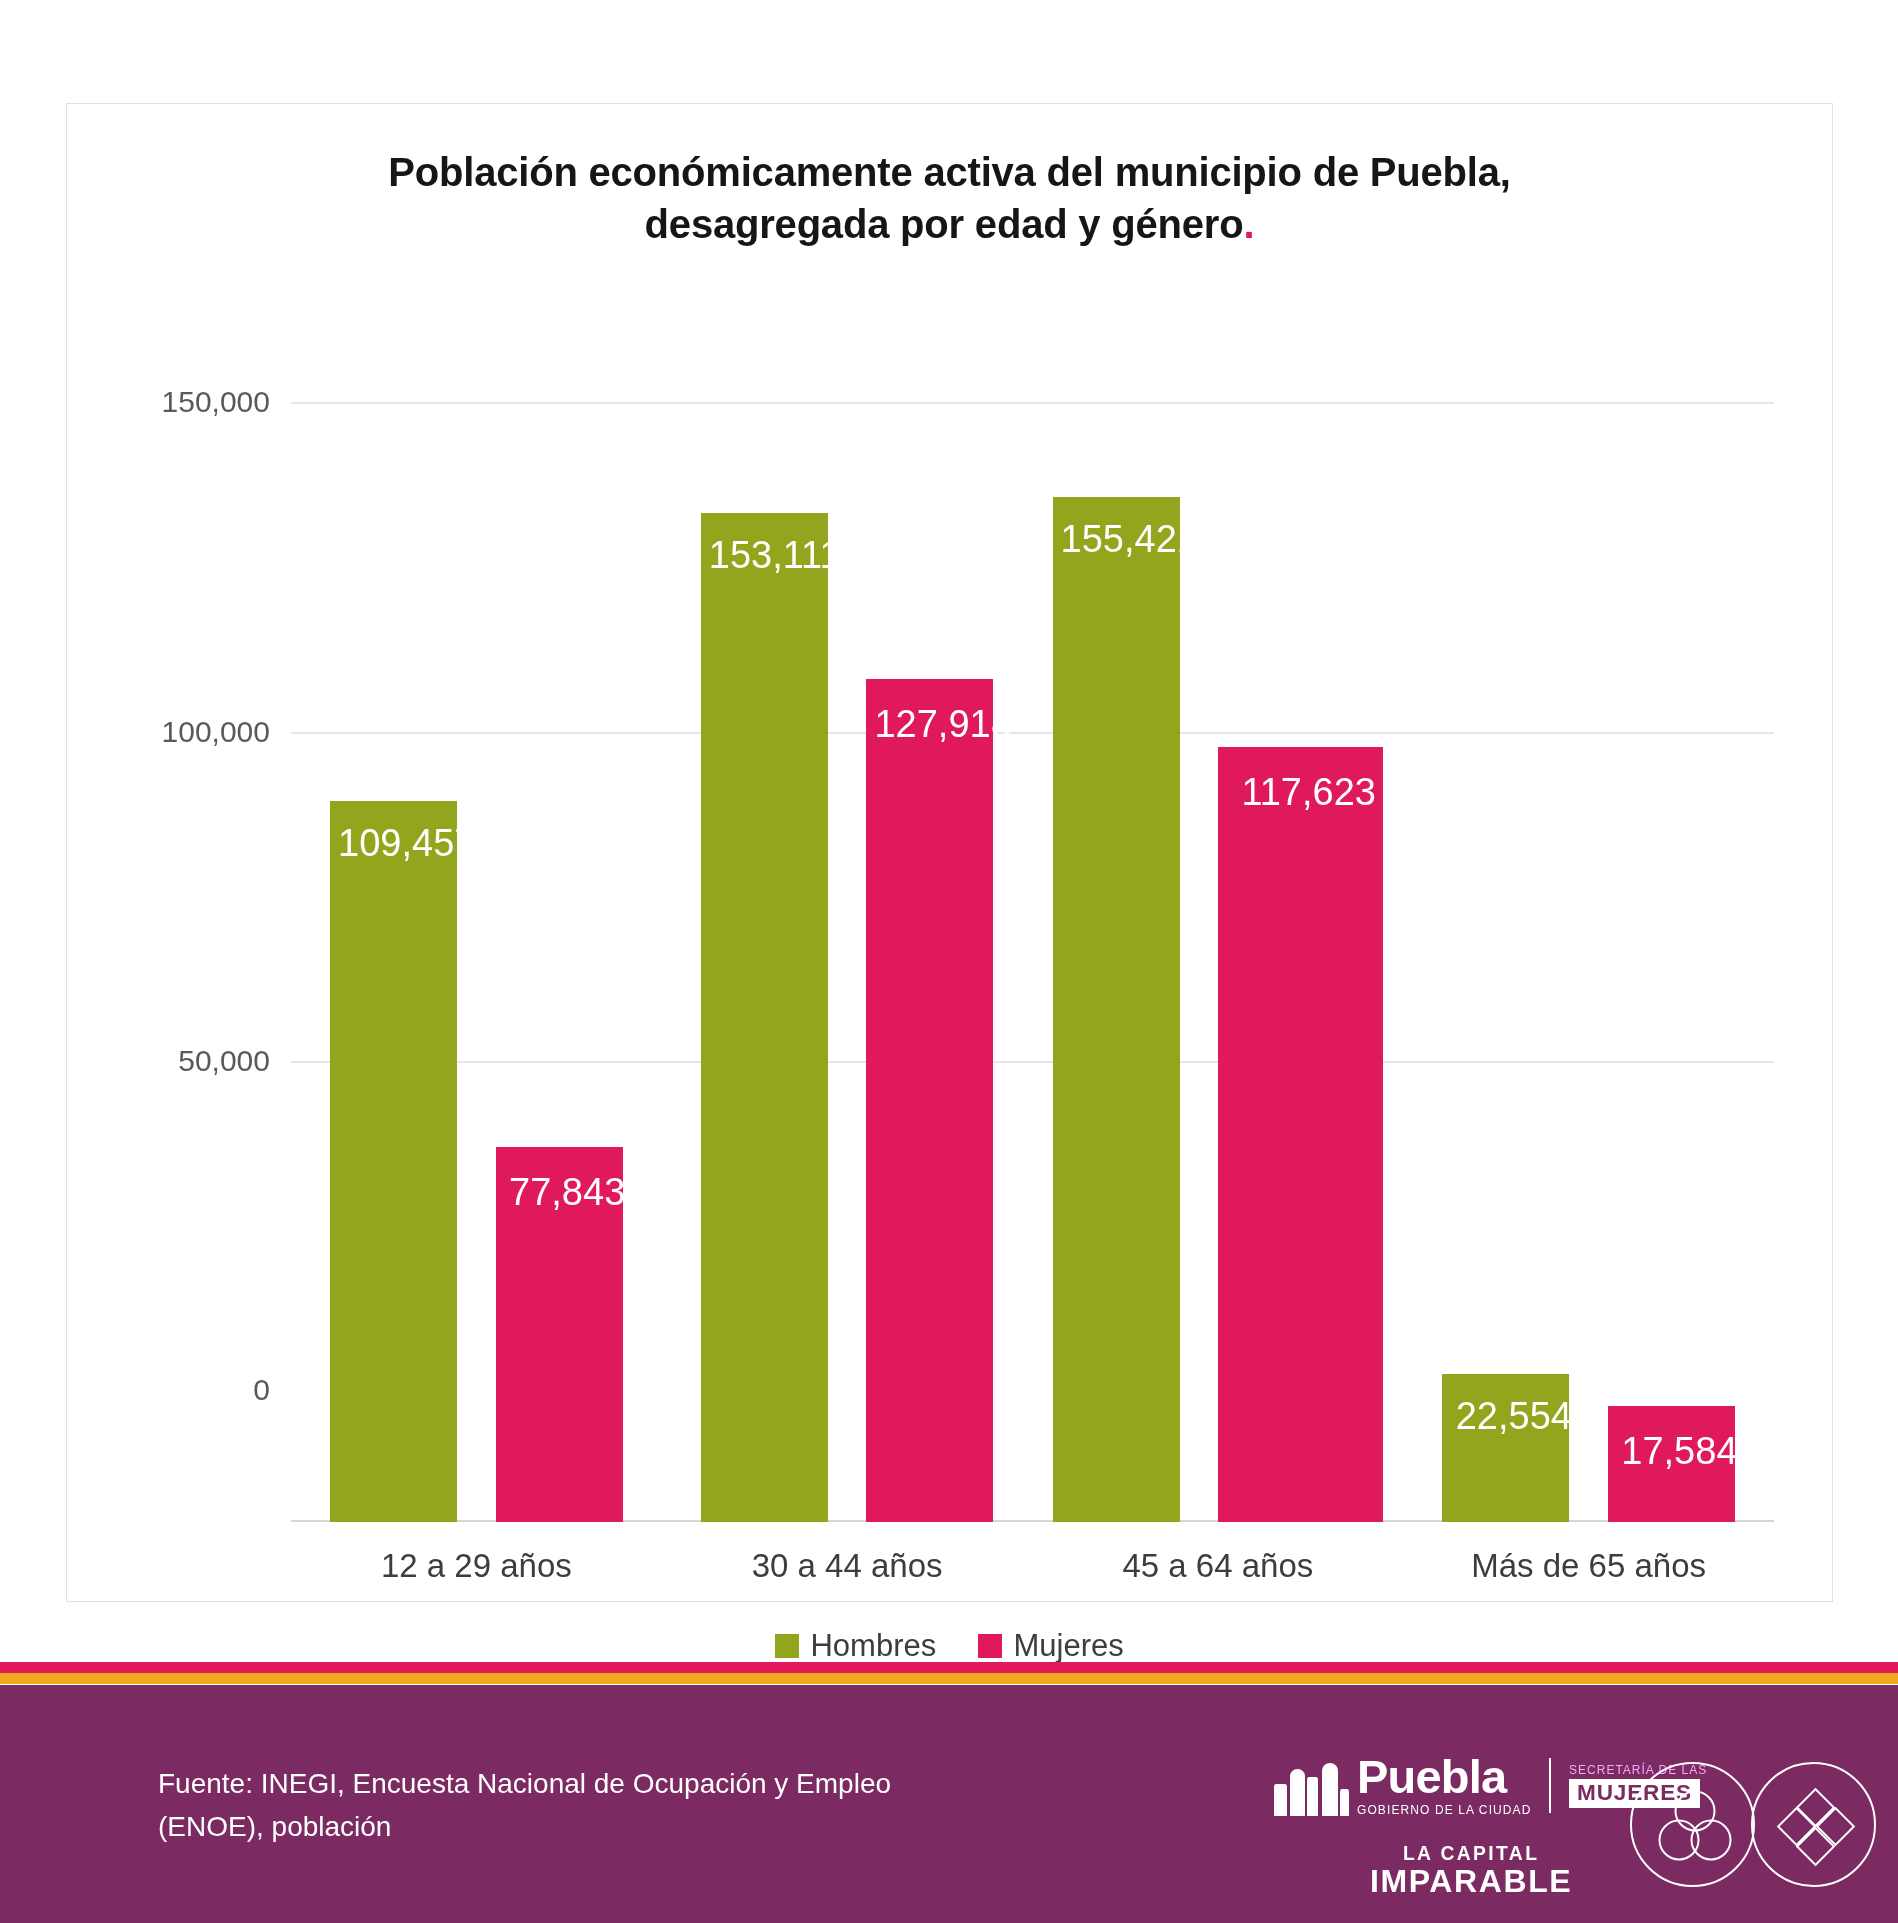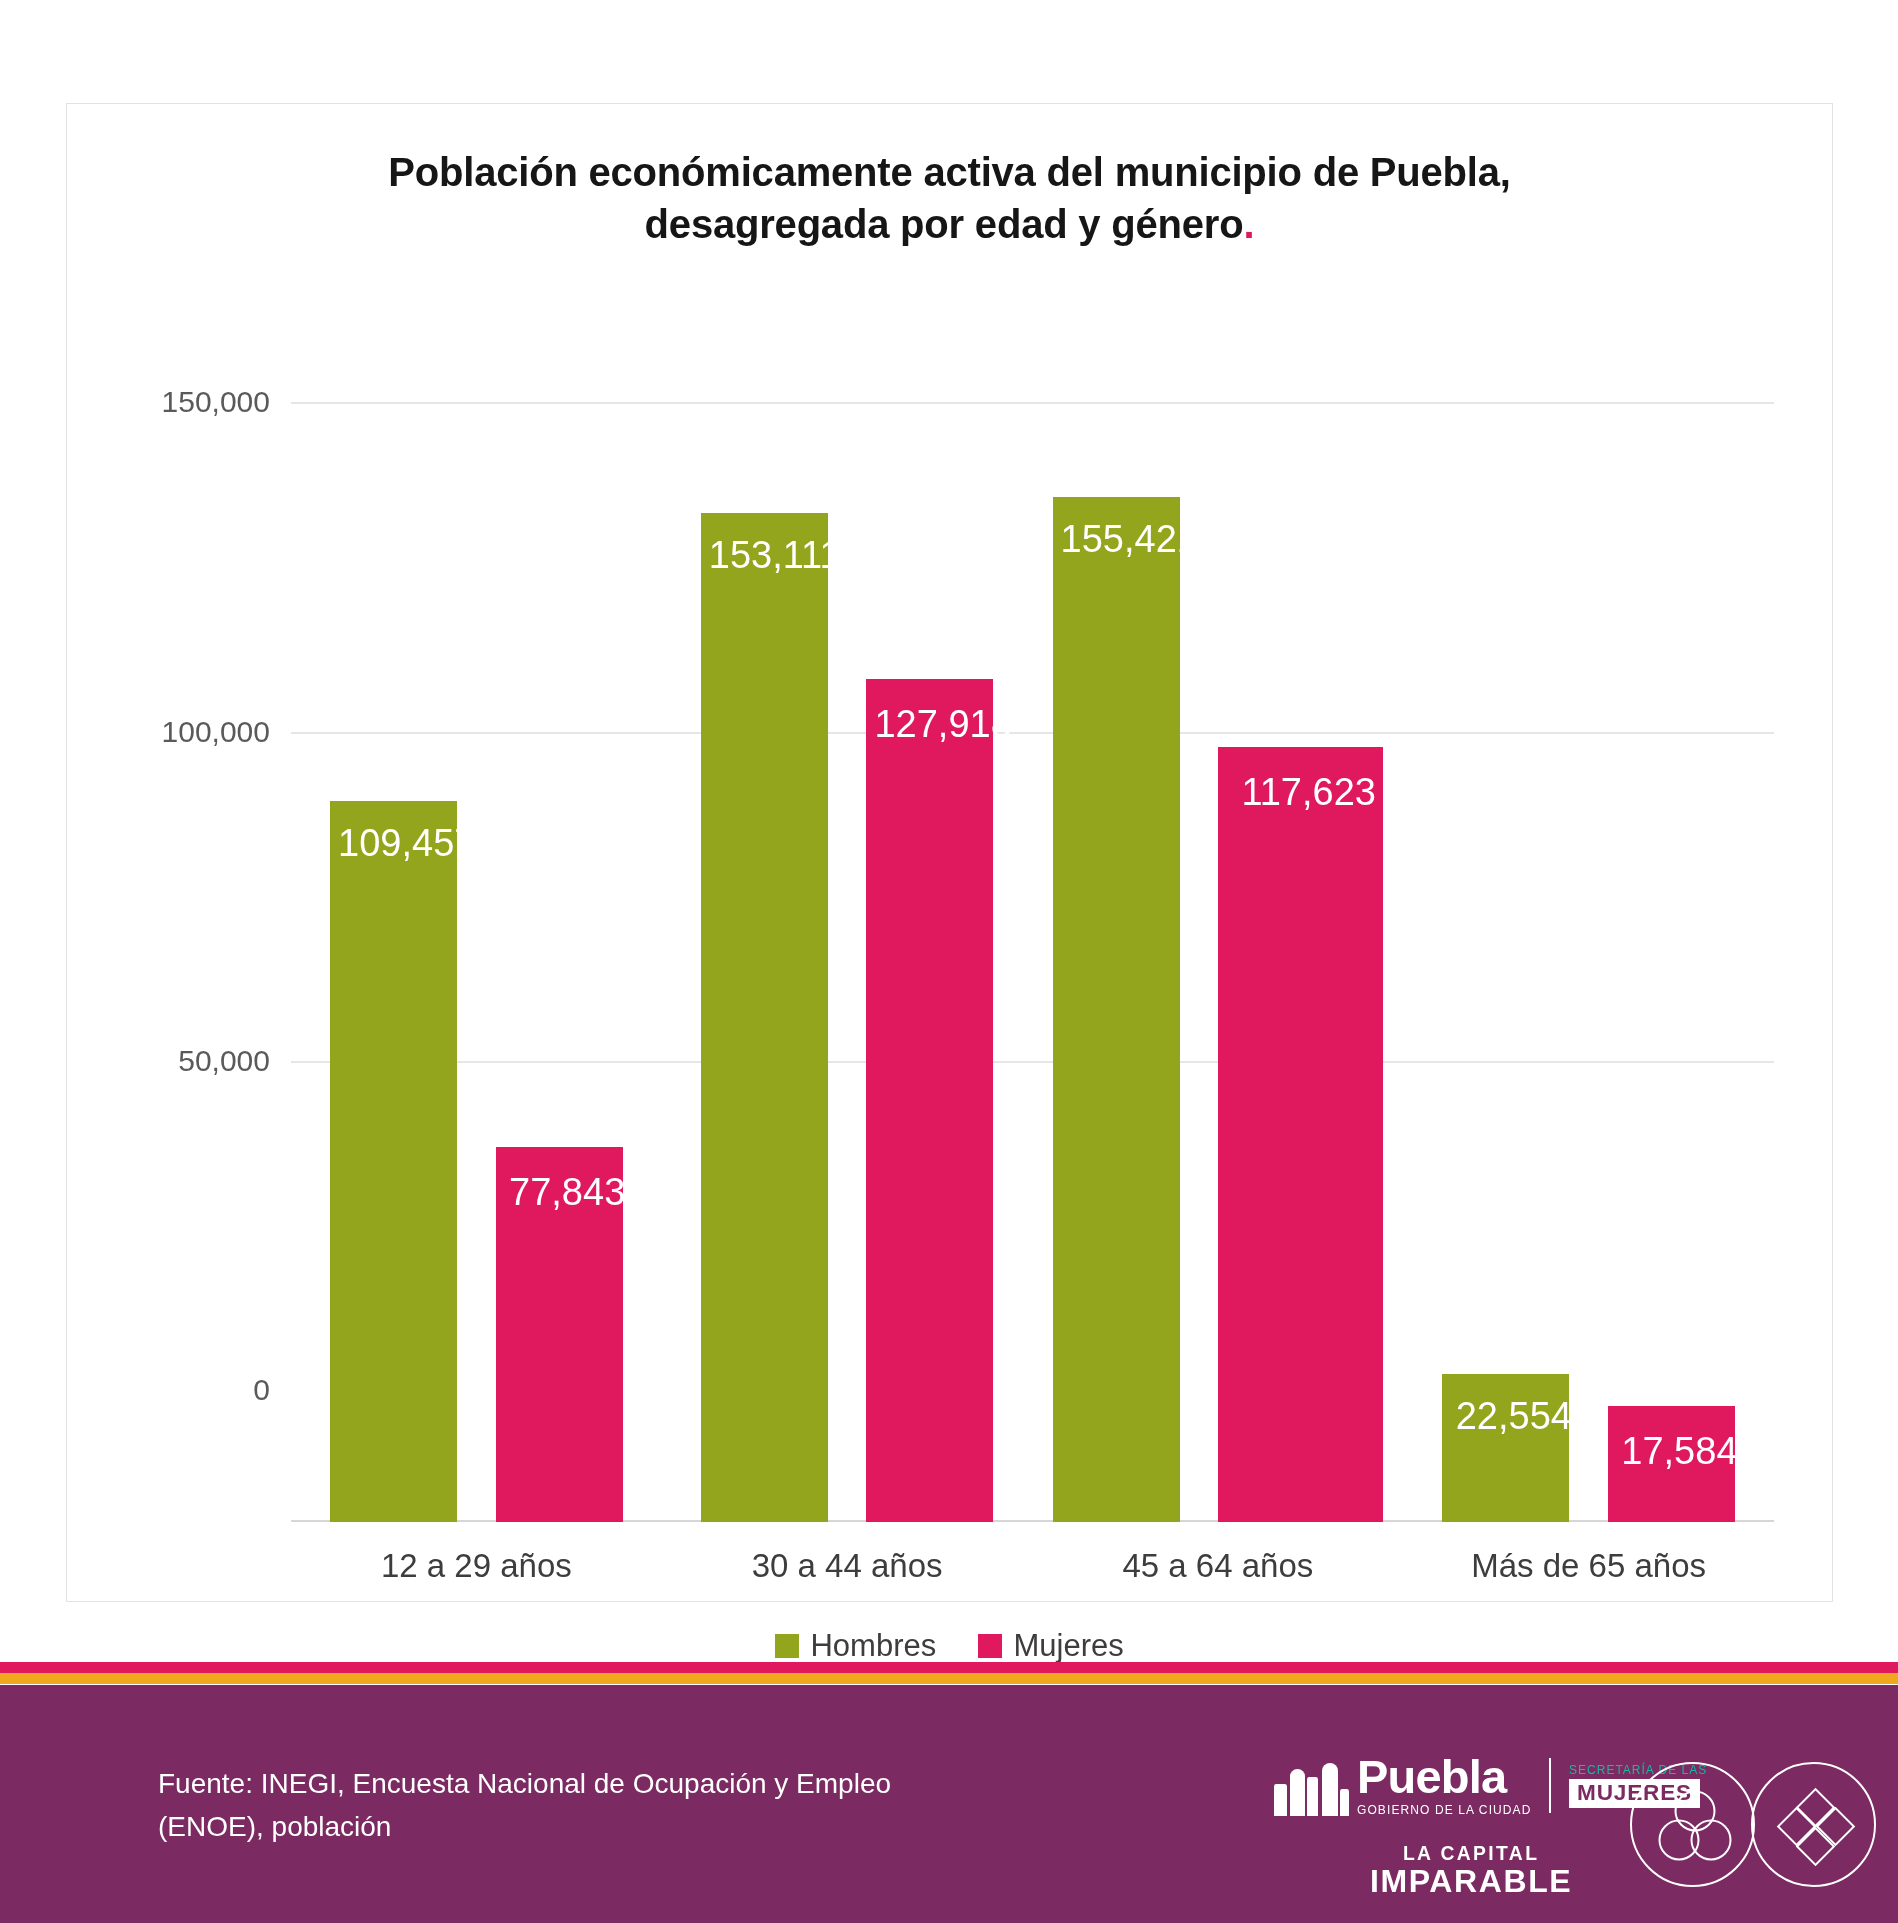--- a/index.html
+++ b/index.html
@@ -217,21 +217,21 @@
     margin-top: 3.2px;
   }
   .logo-divider {
     width: 1.6px;
     height: 55px;
     background: #ffffff;
     margin: 0 18px;
   }
   .sec-line1 {
     font-size: 12px;
-    color: #14b8a6;
+    color: #f0abfc;
     letter-spacing: 1px;
     margin-bottom: 2px;
   }
   .sec-line2 {
     display: inline-block;
     background: #ffffff;
     color: #7b2a62;
     font-size: 22.6px;
     font-weight: bold;
     letter-spacing: 0.8px;

